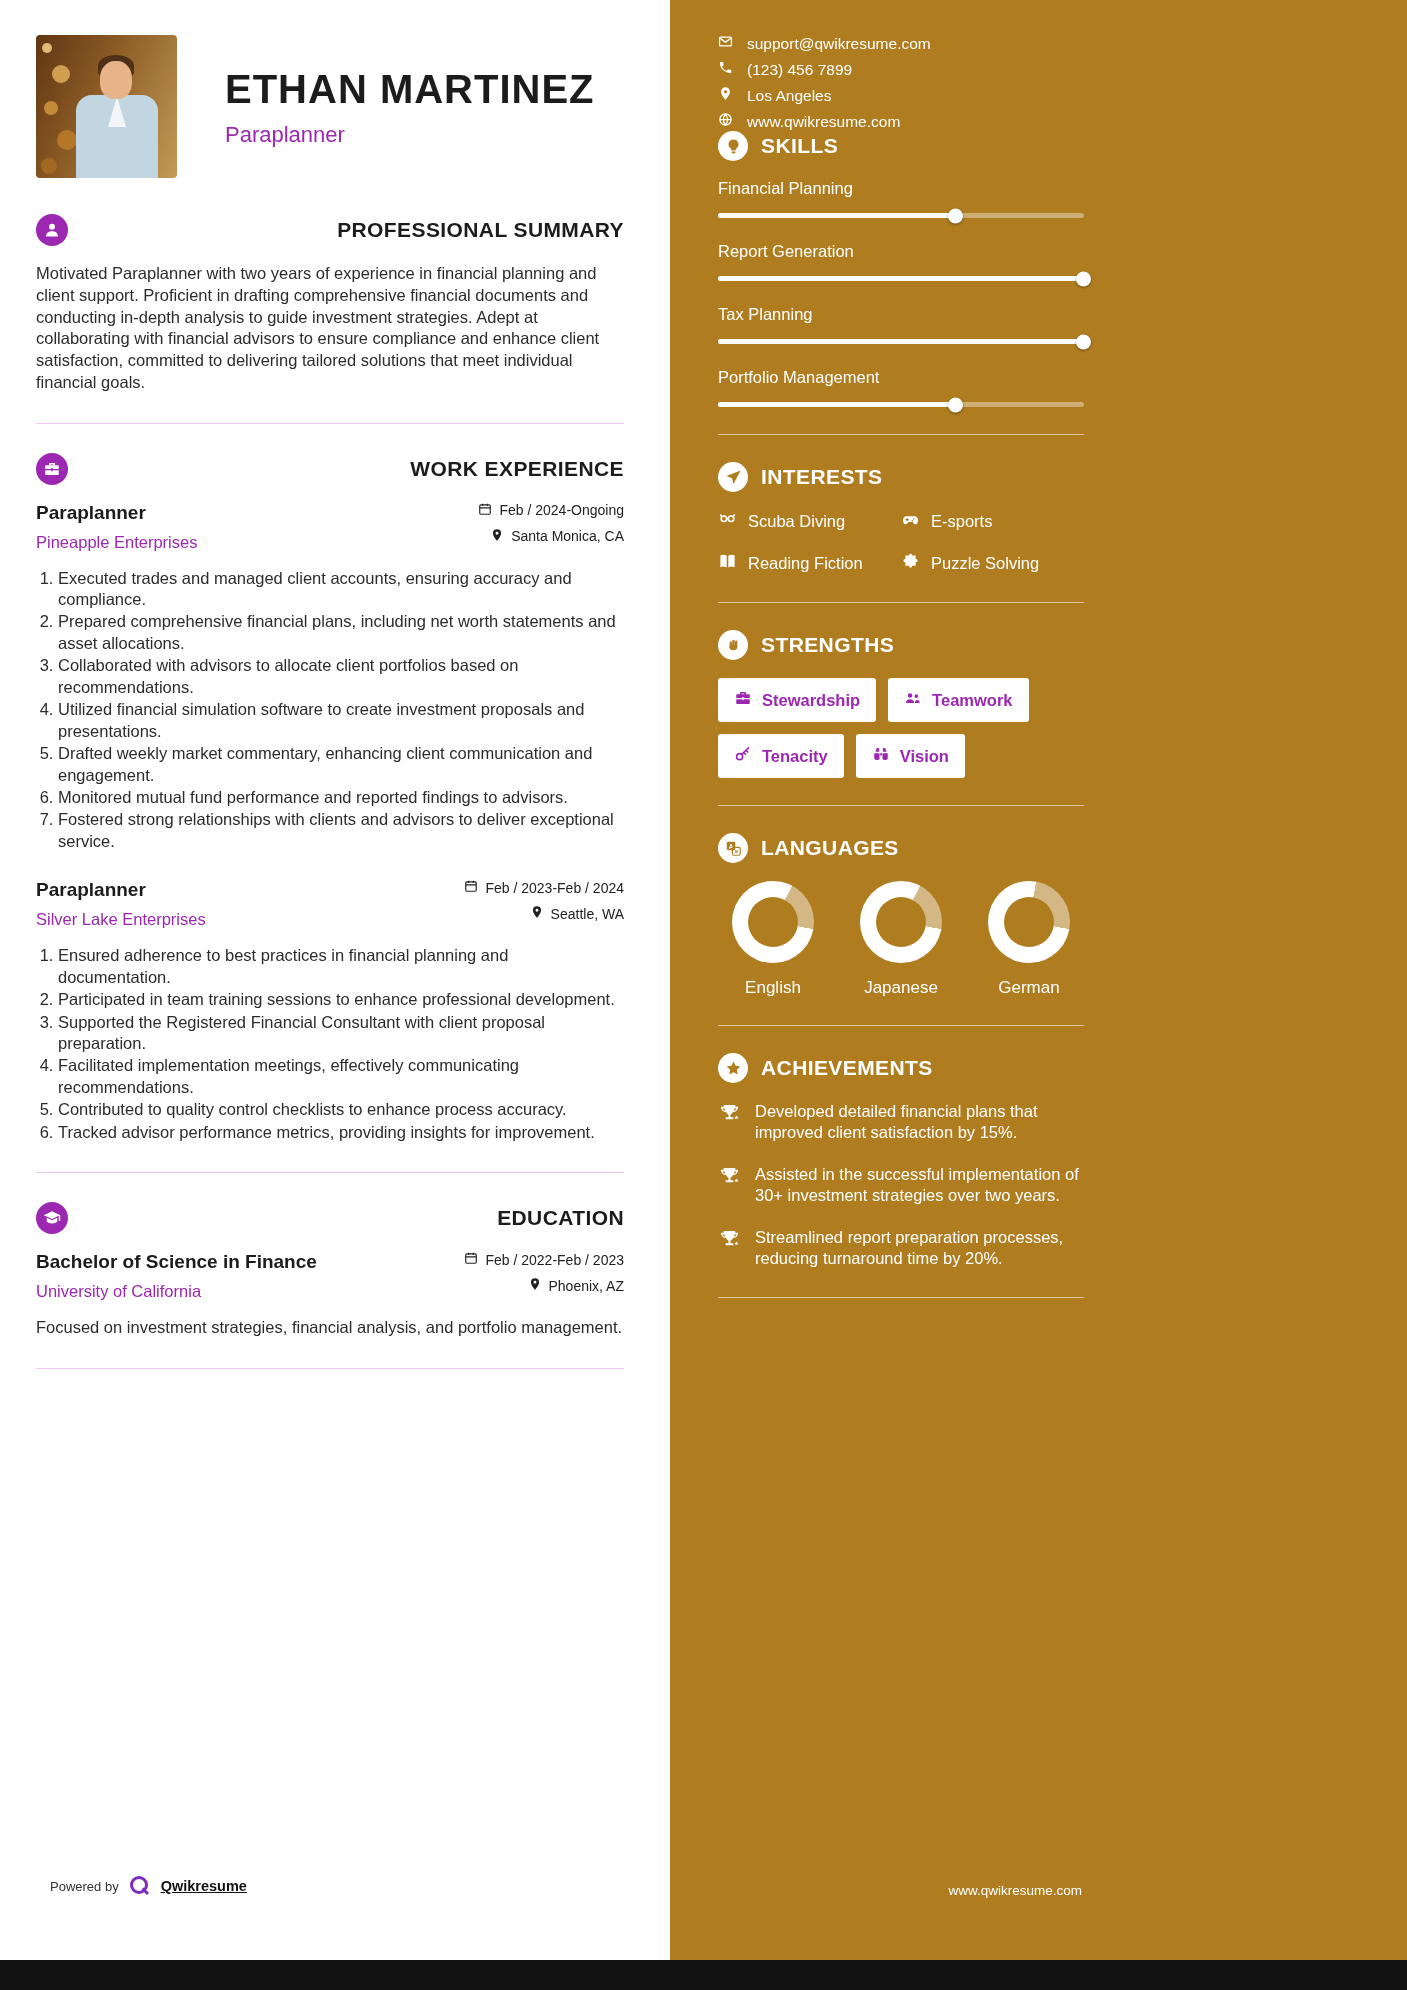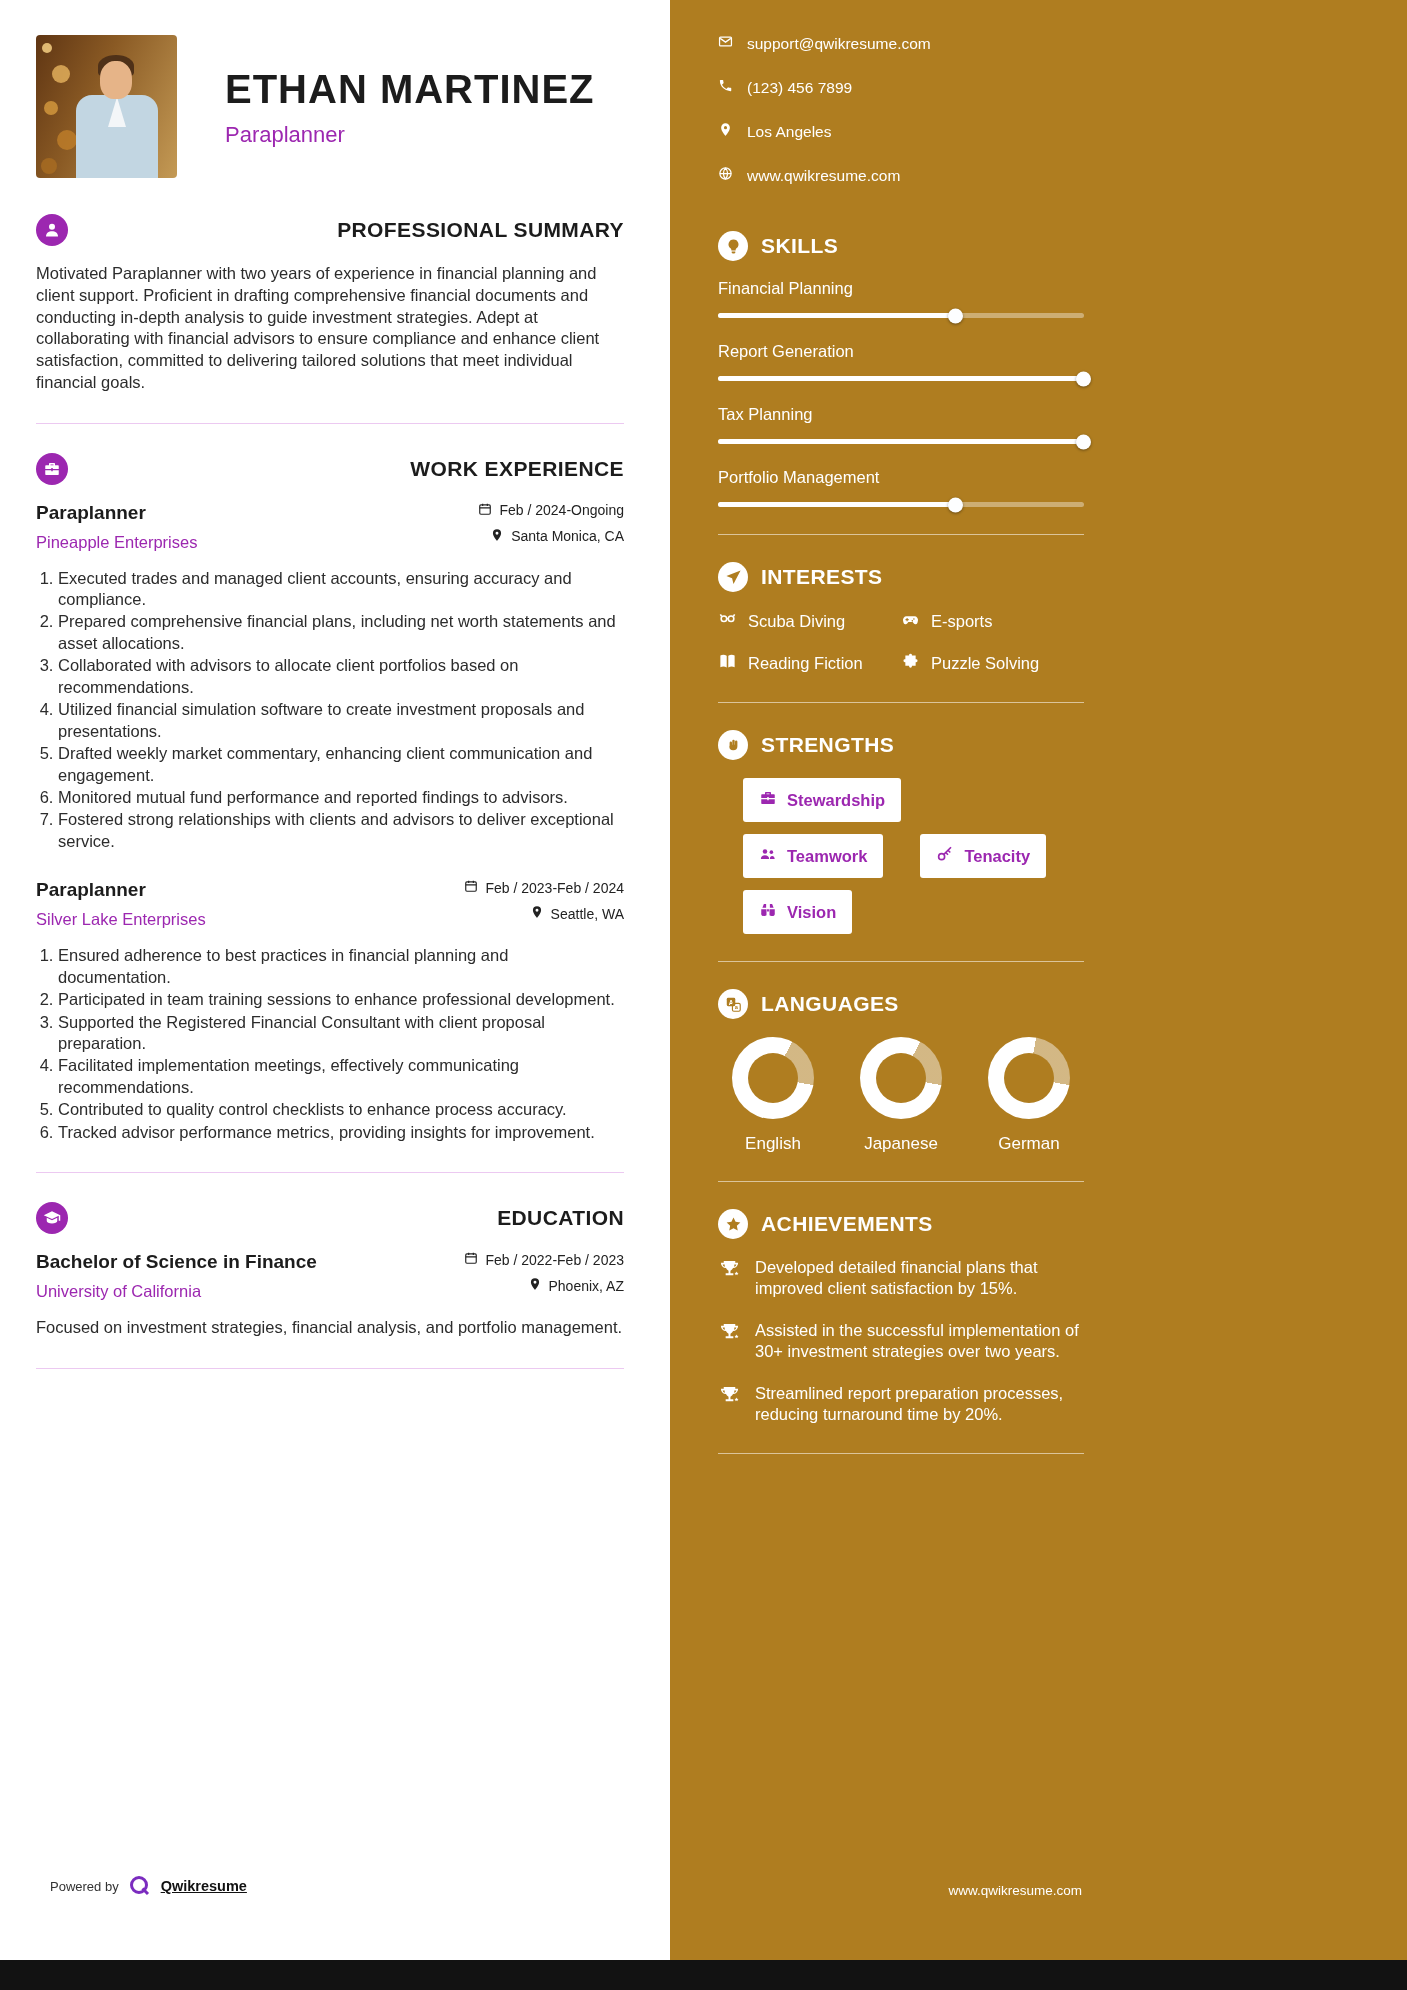--- a/index.html
+++ b/index.html
@@ -53,21 +53,21 @@
   ol.bullets li{margin-bottom:1px;}
 
   .edu-desc{font-size:16.5px;line-height:1.32;color:#2c2c2c;margin-top:12px;}
 
   .powered{position:absolute;left:50px;bottom:62px;display:flex;align-items:center;gap:9px;}
   .powered-label{font-size:13px;color:#333;}
   .brand-logo svg{width:24px;height:24px;display:block;}
   .brand-name{font-size:14.5px;font-weight:700;color:#111;text-decoration:underline;cursor:pointer;}
 
   
-  .contact-list{display:flex;flex-direction:column;gap:25px;margin-bottom:46px;}
+  .contact-list{display:flex;flex-direction:column;gap:7px;}
   .contact-row{display:flex;align-items:center;gap:14px;font-size:15.5px;cursor:pointer;}
   .contact-row svg{width:15px;height:15px;flex-shrink:0;}
 
   .side-sec-head{display:flex;align-items:center;gap:13px;margin-bottom:18px;}
   .side-sec-icon{width:30px;height:30px;border-radius:50%;background:#fff;color:var(--sidebar);
                  display:flex;align-items:center;justify-content:center;flex-shrink:0;}
   .side-sec-icon svg{width:17px;height:17px;}
   .side-sec-title{font-size:21px;font-weight:800;letter-spacing:.4px;color:#fff;}
 
   .skill{margin-bottom:24px;}
@@ -78,21 +78,21 @@
               border-radius:50%;box-shadow:0 1px 3px rgba(0,0,0,.4);}
 
   .side-divider{border:none;border-top:1px solid rgba(255,255,255,.55);margin:27px 0;}
 
   .interests-grid{display:grid;grid-template-columns:1fr 1fr;gap:19px 0;}
   .interest{display:flex;align-items:center;gap:11px;font-size:16.5px;}
   .interest svg{width:19px;height:19px;flex-shrink:0;}
 
   .strengths-grid{display:flex;flex-wrap:wrap;gap:12px;max-width:340px;}
   .chip{background:#fff;color:var(--accent);display:inline-flex;align-items:center;gap:10px;
-        padding:11px 16px;border-radius:3px;font-size:16.5px;font-weight:600;margin-left:25px;}
+        padding:11px 16px;border-radius:3px;font-size:16.5px;font-weight:600;}
   .chip svg{width:18px;height:18px;flex-shrink:0;}
 
   .langs{display:flex;gap:18px;}
   .lang{display:flex;flex-direction:column;align-items:center;gap:15px;width:110px;}
   .donut{width:82px;height:82px;border-radius:50%;position:relative;
          background:conic-gradient(#fff 0 80%, rgba(255,255,255,.45) 80% 100%);}
   .donut::after{content:"";position:absolute;inset:16px;background:var(--sidebar);border-radius:50%;}
   .lang-label{font-size:17px;}
 
   .ach{display:flex;gap:14px;margin-bottom:20px;}

